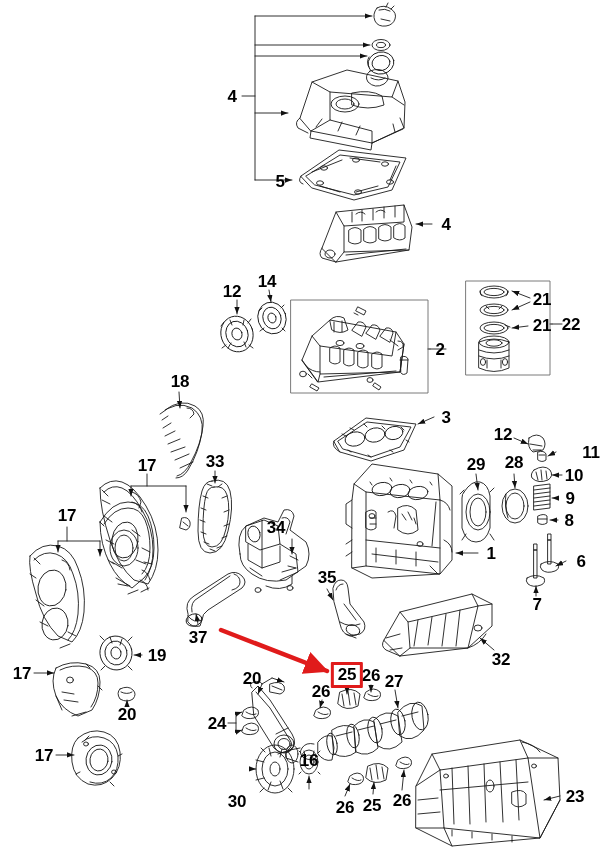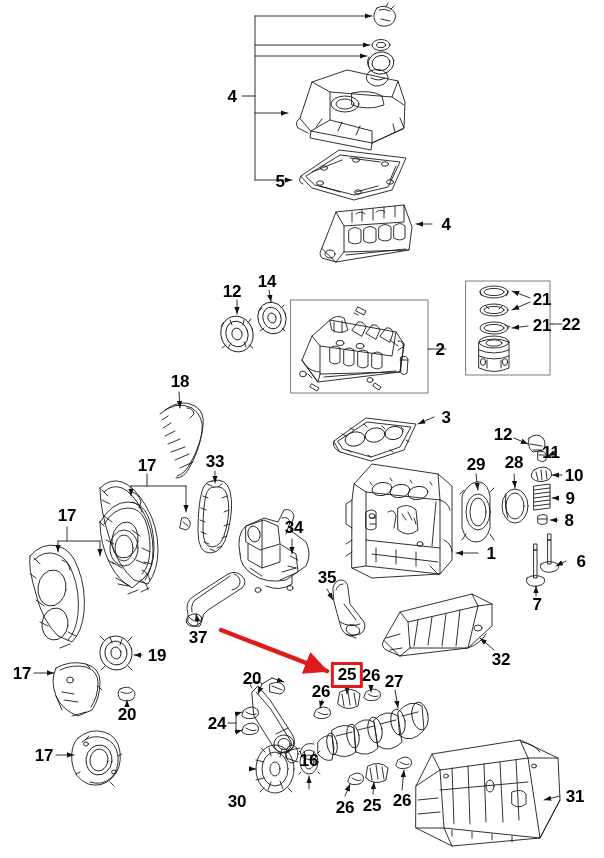--- a/index.html
+++ b/index.html
@@ -666,40 +666,40 @@
 <div class="lbl" style="left:571px;top:324px">22</div>
 <div class="lbl" style="left:446px;top:417px">3</div>
 <div class="lbl" style="left:180px;top:381px">18</div>
 <div class="lbl" style="left:215px;top:461px">33</div>
 <div class="lbl" style="left:147px;top:465px">17</div>
 <div class="lbl" style="left:67px;top:515px">17</div>
 <div class="lbl" style="left:22px;top:673px">17</div>
 <div class="lbl" style="left:44px;top:755px">17</div>
 <div class="lbl" style="left:157px;top:655px">19</div>
 <div class="lbl" style="left:127px;top:714px">20</div>
-<div class="lbl" style="left:294px;top:527px">34</div>
+<div class="lbl" style="left:276px;top:527px">34</div>
 <div class="lbl" style="left:327px;top:577px">35</div>
 <div class="lbl" style="left:198px;top:637px">37</div>
 <div class="lbl" style="left:476px;top:464px">29</div>
 <div class="lbl" style="left:514px;top:462px">28</div>
 <div class="lbl" style="left:503px;top:434px">12</div>
-<div class="lbl" style="left:551px;top:452px">11</div>
+<div class="lbl" style="left:591px;top:452px">11</div>
 <div class="lbl" style="left:574px;top:475px">10</div>
 <div class="lbl" style="left:570px;top:498px">9</div>
 <div class="lbl" style="left:569px;top:520px">8</div>
 <div class="lbl" style="left:491px;top:553px">1</div>
 <div class="lbl" style="left:581px;top:561px">6</div>
 <div class="lbl" style="left:537px;top:604px">7</div>
 <div class="lbl" style="left:501px;top:659px">32</div>
 <div class="lbl" style="left:252px;top:678px">20</div>
 <div class="lbl" style="left:217px;top:723px">24</div>
 <div class="lbl" style="left:321px;top:691px">26</div>
 <div class="lbl hi" style="left:347px;top:675px">25</div>
 <div class="lbl" style="left:371px;top:675px">26</div>
 <div class="lbl" style="left:394px;top:681px">27</div>
 <div class="lbl" style="left:237px;top:801px">30</div>
 <div class="lbl" style="left:309px;top:760px">16</div>
 <div class="lbl" style="left:345px;top:807px">26</div>
 <div class="lbl" style="left:372px;top:805px">25</div>
 <div class="lbl" style="left:402px;top:800px">26</div>
-<div class="lbl" style="left:575px;top:796px">31</div>
+<div class="lbl" style="left:575px;top:796px">23</div>
 
 </div>
 
 </body></html>

